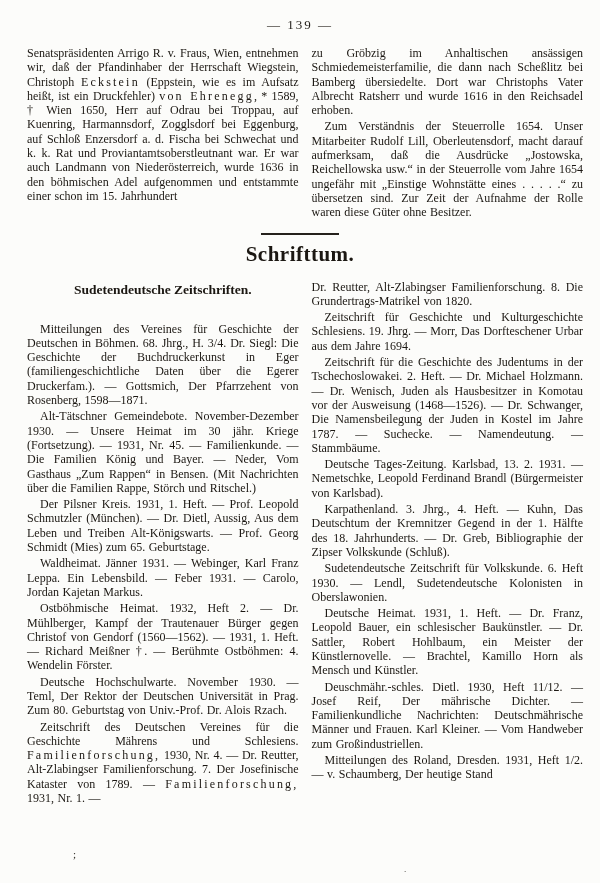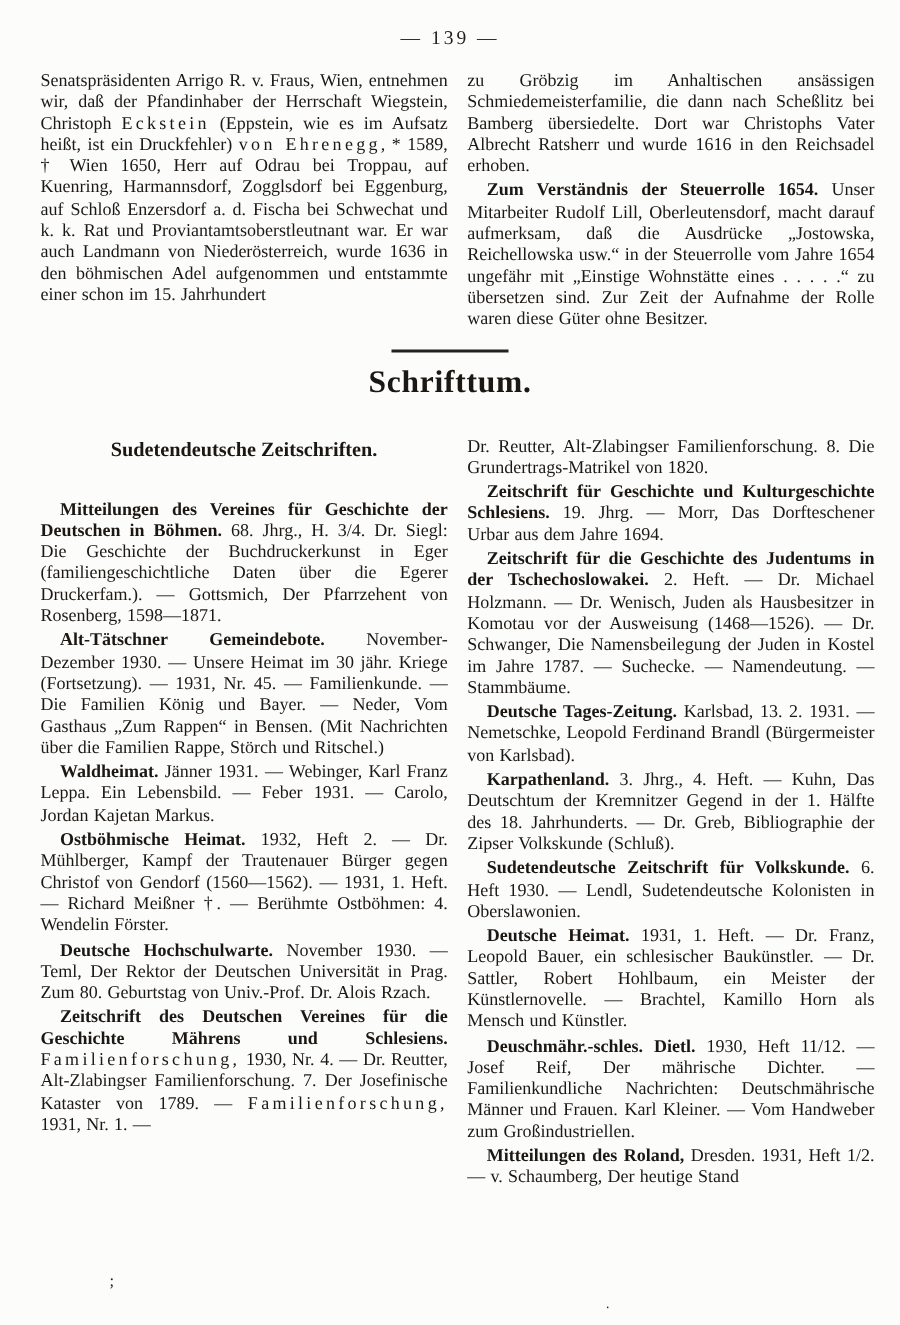--- a/index.html
+++ b/index.html
@@ -26,32 +26,32 @@
   .col { flex: 1 1 0; min-width: 0; }
   p.body {
     margin: 0;
     font-size: 12px;
     line-height: 14.3px;
     text-align: justify;
     word-spacing: 0.5px;
   }
   p.body + p.body { margin-top: 2px; }
   p.ind { text-indent: 13px; }
-  .lead { font-weight: bold; }
+  .lead { font-weight: normal; }
   .spaced { letter-spacing: 2.2px; }
   .divider {
     width: 78px; height: 0;
     border-top: 2px solid #25211c;
     margin: 13px auto 0 auto;
   }
   .section-title {
     text-align: center;
     font-weight: bold;
     font-size: 21px;
-    margin: 7px 0 23px 0;
+    margin: 7px 0 13px 0;
     letter-spacing: 0.5px;
   }
   .col-heading {
     text-align: center;
     font-weight: bold;
     font-size: 13.5px;
     margin: 2px 0 24px 0;
   }
   .col-heading-foreign {
     text-align: center;
@@ -92,20 +92,21 @@
   <div class="cols" style="margin-top:0;">
 
     <div class="col">
       <div class="col-heading">Sudetendeutsche Zeitschriften.</div>
 
       <p class="body ind"><span class="lead">Mitteilungen des Vereines für Geschichte der Deutschen in Böhmen.</span><span> 68. Jhrg., H. 3/4. Dr. Siegl: Die Geschichte der Buchdruckerkunst in Eger (familiengeschichtliche Daten über die Egerer Druckerfam.). — Gottsmich, Der Pfarrzehent von Rosenberg, 1598—1871.</span></p>
 
       <p class="body ind"><span class="lead">Alt-Tätschner Gemeindebote.</span><span> November-Dezember 1930. — Unsere Heimat im 30 jähr. Kriege (Fortsetzung). — 1931, Nr. 45. — Familienkunde. — Die Familien König und Bayer. — Neder, Vom Gasthaus „Zum Rappen“ in Bensen. (Mit Nachrichten über die Familien Rappe, Störch und Ritschel.)</span></p>
 
 
+      <p class="body ind"><span class="lead">Der Pilsner Kreis.</span><span> 1931, 1. Heft. — Prof. Leopold Schmutzler (München). — Dr. Dietl, Aussig, Aus dem Leben und Treiben Alt-Königswarts. — Prof. Georg Schmidt (Mies) zum 65. Geburtstage.</span></p>
 
       <p class="body ind"><span class="lead">Waldheimat.</span><span> Jänner 1931. — Webinger, Karl Franz Leppa. Ein Lebensbild. — Feber 1931. — Carolo, Jordan Kajetan Markus.</span></p>
 
       <p class="body ind"><span class="lead">Ostböhmische Heimat.</span><span> 1932, Heft 2. — Dr. Mühlberger, Kampf der Trautenauer Bürger gegen Christof von Gendorf (1560—1562). — 1931, 1. Heft. — Richard Meißner †. — Berühmte Ostböhmen: 4. Wendelin Förster.</span></p>
 
       <p class="body ind"><span class="lead">Deutsche Hochschulwarte.</span><span> November 1930. — Teml, Der Rektor der Deutschen Universität in Prag. Zum 80. Geburtstag von Univ.-Prof. Dr. Alois Rzach.</span></p>
 
       <p class="body ind"><span class="lead">Zeitschrift des Deutschen Vereines für die Geschichte Mährens und Schlesiens.</span><span> </span><span class="spaced">Familienforschung,</span><span> 1930, Nr. 4. — Dr. Reutter, Alt-Zlabingser Familienforschung. 7. Der Josefinische Kataster von 1789. — </span><span class="spaced">Familienforschung,</span><span> 1931, Nr. 1. —</span></p>
     </div>
 

